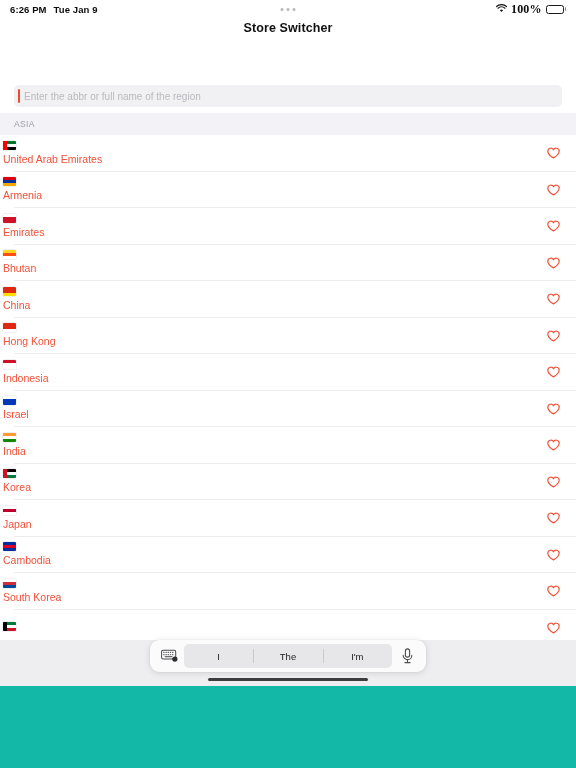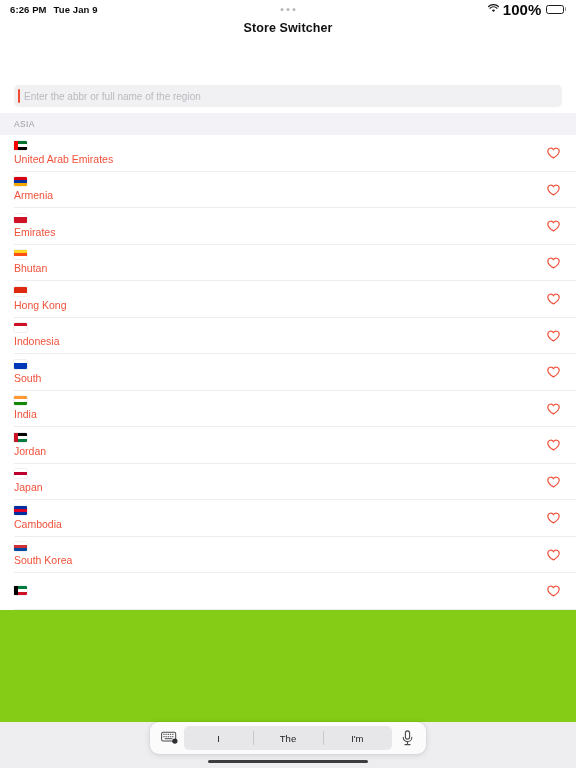--- a/index.html
+++ b/index.html
@@ -4,36 +4,36 @@
 <style>
   * { margin:0; padding:0; box-sizing:border-box; }
   html, body {
     width:576px; height:768px;
     font-family:"Liberation Sans", sans-serif;
     background:#ffffff;
     overflow:hidden;
   }
   #screen {
     position:relative;
-    width:576px; height:768px;
+    width:576px; height:686px;
     background:#ffffff;
   }
 
   
   .statusbar {
     position:absolute; top:0; left:0; width:576px; height:18px;
     display:flex; align-items:center;
     padding:0 10px;
     font-size:9.5px; font-weight:bold; color:#0b0b0b;
     letter-spacing:0.1px;
   }
   .sb-left { display:flex; align-items:center; gap:7px; }
   .sb-right { margin-left:auto; display:flex; align-items:center; gap:4px; }
   .wifi-icon { display:block; }
-  .batt-pct { font-size:15px; font-weight:bold; }
+  .batt-pct { font-size:12px; font-weight:bold;font-family:Liberation Serif, serif; }
   .batt-icon { display:flex; align-items:center; }
   .batt-body {
     width:18px; height:9px; border:1px solid #1c1c1e;
     border-radius:2.5px; padding:1px; position:relative;
   }
   .batt-fill { width:100%; height:100%; background:#1c1c1e; border-radius:1px; }
   .batt-cap {
     width:1.5px; height:4px; background:#8e8e93;
     border-radius:0 1px 1px 0; margin-left:1px;
   }
@@ -72,35 +72,35 @@
   }
   .search-field::placeholder { color:#b9b9bf; }
   .caret {
     position:absolute; left:4px; top:4px;
     width:2px; height:14px; background:#f04a33; border-radius:1px;
   }
 
   
   .list-area {
     position:absolute; top:113px; left:0; width:576px; height:655px;
-    background:#84cc16;
+    background:#14b8a6;
     overflow:hidden;
   }
   .section-header {
     height:22px;
     display:flex; align-items:center;
     padding-left:14px;
     font-size:8.5px; color:#9c9ca3; letter-spacing:0.35px;
     background:#f2f2f7;
   }
   .rows { background:#ffffff; }
   .row {
     position:relative;
     height:36.5px;
-    padding-left:14px; padding-right:14px;
+    padding-left:3px; padding-right:14px;
     display:flex; align-items:center;
     background:#ffffff;
   }
   .row::after {
     content:""; position:absolute; left:14px; right:0; bottom:0;
     height:1px; background:#ededf0;
   }
   .row-text { display:flex; flex-direction:column; justify-content:center; gap:0px; }
   .flag {
     font-size:9px; line-height:11px;
@@ -266,20 +266,35 @@
             <svg width="13" height="12" viewBox="0 0 16 14">
               <path d="M8 13 C8 13 1 8.9 1 4.7 A3.7 3.7 0 0 1 8 3.1 A3.7 3.7 0 0 1 15 4.7 C15 8.9 8 13 8 13 Z" fill="none" stroke="#f0513a" stroke-width="1.5" stroke-linejoin="round"></path>
             </svg>
           </div>
         </div>
         <div class="row">
           <div class="row-text">
             <div class="flag"><span class="flag-img"><span style="display:flex;flex-direction:column;width:100%;height:100%;">
                   <span style="flex:1 1 0;background:#de2910;display:block;"></span>
                   <span style="flex:1 1 0;background:#de2910;display:block;"></span>
+                  <span style="flex:1 1 0;background:#ffde00;display:block;"></span>
+                </span></span></div>
+            <div class="name">China</div>
+          </div>
+          <div class="heart">
+            <svg width="13" height="12" viewBox="0 0 16 14">
+              <path d="M8 13 C8 13 1 8.9 1 4.7 A3.7 3.7 0 0 1 8 3.1 A3.7 3.7 0 0 1 15 4.7 C15 8.9 8 13 8 13 Z" fill="none" stroke="#f0513a" stroke-width="1.5" stroke-linejoin="round"></path>
+            </svg>
+          </div>
+        </div>
+        <div class="row">
+          <div class="row-text">
+            <div class="flag"><span class="flag-img"><span style="display:flex;flex-direction:column;width:100%;height:100%;">
+                  <span style="flex:1 1 0;background:#de2910;display:block;"></span>
+                  <span style="flex:1 1 0;background:#de2910;display:block;"></span>
                   <span style="flex:1 1 0;background:#ffffff;display:block;"></span>
                 </span></span></div>
             <div class="name">Hong Kong</div>
           </div>
           <div class="heart">
             <svg width="13" height="12" viewBox="0 0 16 14">
               <path d="M8 13 C8 13 1 8.9 1 4.7 A3.7 3.7 0 0 1 8 3.1 A3.7 3.7 0 0 1 15 4.7 C15 8.9 8 13 8 13 Z" fill="none" stroke="#f0513a" stroke-width="1.5" stroke-linejoin="round"></path>
             </svg>
           </div>
         </div>
@@ -298,21 +313,21 @@
             </svg>
           </div>
         </div>
         <div class="row">
           <div class="row-text">
             <div class="flag"><span class="flag-img"><span style="display:flex;flex-direction:column;width:100%;height:100%;">
                   <span style="flex:1 1 0;background:#ffffff;display:block;"></span>
                   <span style="flex:1 1 0;background:#0038b8;display:block;"></span>
                   <span style="flex:1 1 0;background:#0038b8;display:block;"></span>
                 </span></span></div>
-            <div class="name">South</div>
+            <div class="name">Israel</div>
           </div>
           <div class="heart">
             <svg width="13" height="12" viewBox="0 0 16 14">
               <path d="M8 13 C8 13 1 8.9 1 4.7 A3.7 3.7 0 0 1 8 3.1 A3.7 3.7 0 0 1 15 4.7 C15 8.9 8 13 8 13 Z" fill="none" stroke="#f0513a" stroke-width="1.5" stroke-linejoin="round"></path>
             </svg>
           </div>
         </div>
         <div class="row">
           <div class="row-text">
             <div class="flag"><span class="flag-img"><span style="display:flex;flex-direction:column;width:100%;height:100%;">
@@ -328,21 +343,21 @@
             </svg>
           </div>
         </div>
         <div class="row">
           <div class="row-text">
             <div class="flag"><span class="flag-img"><span style="display:flex;flex-direction:column;width:100%;height:100%;">
                   <span style="flex:1 1 0;background:#000000;display:block;"></span>
                   <span style="flex:1 1 0;background:#ffffff;display:block;"></span>
                   <span style="flex:1 1 0;background:#007a3d;display:block;"></span>
                 </span><span style="position:absolute;left:0;top:0;bottom:0;width:4px;background:#ce1126;"></span></span></div>
-            <div class="name">Jordan</div>
+            <div class="name">Korea</div>
           </div>
           <div class="heart">
             <svg width="13" height="12" viewBox="0 0 16 14">
               <path d="M8 13 C8 13 1 8.9 1 4.7 A3.7 3.7 0 0 1 8 3.1 A3.7 3.7 0 0 1 15 4.7 C15 8.9 8 13 8 13 Z" fill="none" stroke="#f0513a" stroke-width="1.5" stroke-linejoin="round"></path>
             </svg>
           </div>
         </div>
         <div class="row">
           <div class="row-text">
             <div class="flag"><span class="flag-img"><span style="display:flex;flex-direction:column;width:100%;height:100%;">

